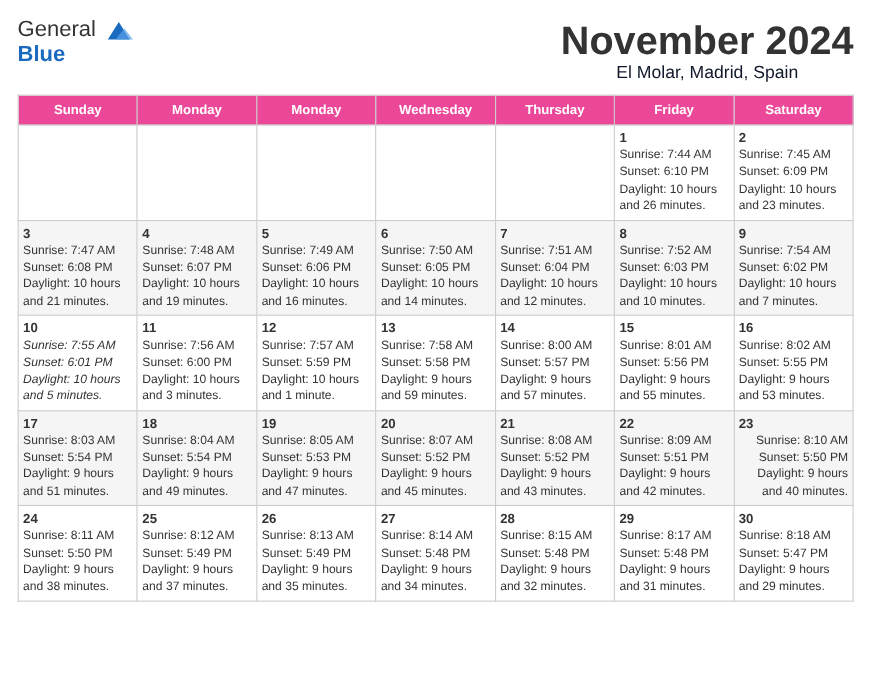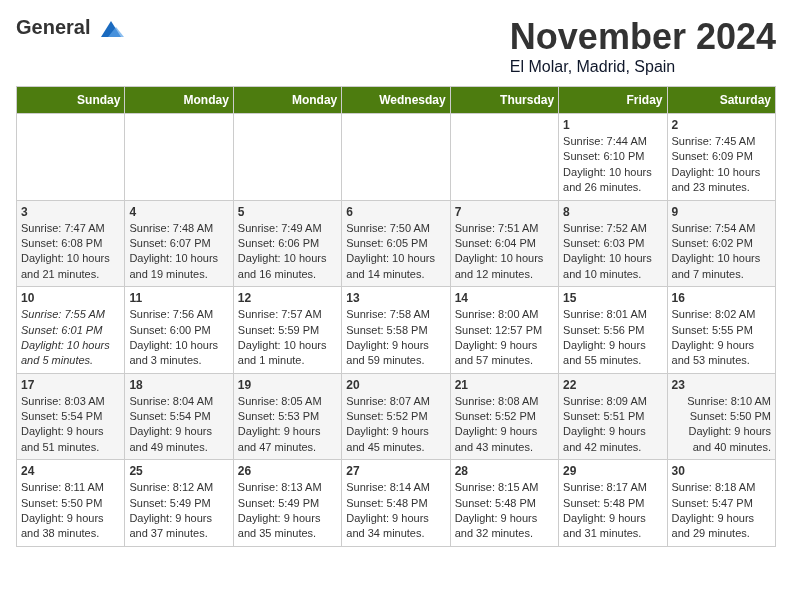--- a/index.html
+++ b/index.html
@@ -14,43 +14,43 @@
       display: flex;
       align-items: flex-start;
       justify-content: space-between;
       margin-bottom: 10px;
     }
     .logo-container {
       display: flex;
       align-items: center;
     }
     .title-area {
-      text-align: left;
+      text-align: center;
     }
     .month-title {
       font-size: 36px;
       font-weight: bold;
       color: #333;
     }
     .location-title {
       font-size: 16px;
       color: #0f172a;
     }
     table {
       width: 100%;
       border-collapse: collapse;
       table-layout: fixed;
     }
     thead tr th {
-      background-color: #4d7c0f;
+      background-color: #ec4899;
       color: #fff;
       font-size: 12px;
       font-weight: bold;
       padding: 6px 4px;
-      text-align: right;
+      text-align: center;
       border: 1px solid #ccc;
     }
     tbody tr td {
       vertical-align: top;
       border: 1px solid #ccc;
       padding: 4px;
       font-size: 10.5px;
       color: #333;
       height: 80px;
     }
@@ -74,27 +74,28 @@
     .empty-cell {
       background-color: #fff;
     }
   </style>
 </head>
 <body>
 
 <div class="header-area">
   <div class="logo-container">
     <div>
-      <div style="font-size:20px;font-weight:bold;color:#333;line-height:1.1;">
+      <div style="font-size:20px;font-weight:normal;color:#333;line-height:1.1;">
         <span style="color:#333;">General</span>
         <svg width="30" height="20" viewBox="0 0 30 20" style="vertical-align:middle;display:inline-block;">
           <polygon points="5,18 15,2 25,18" fill="#1a6abf"></polygon>
           <polygon points="12,18 20,8 28,18" fill="#5ba3e8" opacity="0.7"></polygon>
         </svg>
       </div>
+      <div style="font-size:20px;font-weight:bold;color:#1a6abf;line-height:1.1;">Blue</div>
     </div>
   </div>
   <div class="title-area">
     <div class="month-title">November 2024</div>
     <div class="location-title">El Molar, Madrid, Spain</div>
   </div>
 </div>
 
 <table>
   <thead>
@@ -193,21 +194,21 @@
         </td>
         <td>
           <span class="day-number">13</span>
           <div class="day-info" style="white-space: pre-line;">Sunrise: 7:58 AM
 Sunset: 5:58 PM
 Daylight: 9 hours and 59 minutes.</div>
         </td>
         <td>
           <span class="day-number">14</span>
           <div class="day-info" style="white-space: pre-line;">Sunrise: 8:00 AM
-Sunset: 12:57 PM
+Sunset: 5:57 PM
 Daylight: 9 hours and 57 minutes.</div>
         </td>
         <td>
           <span class="day-number">15</span>
           <div class="day-info" style="white-space: pre-line;">Sunrise: 8:01 AM
 Sunset: 5:56 PM
 Daylight: 9 hours and 55 minutes.</div>
         </td>
         <td>
           <span class="day-number">16</span>

